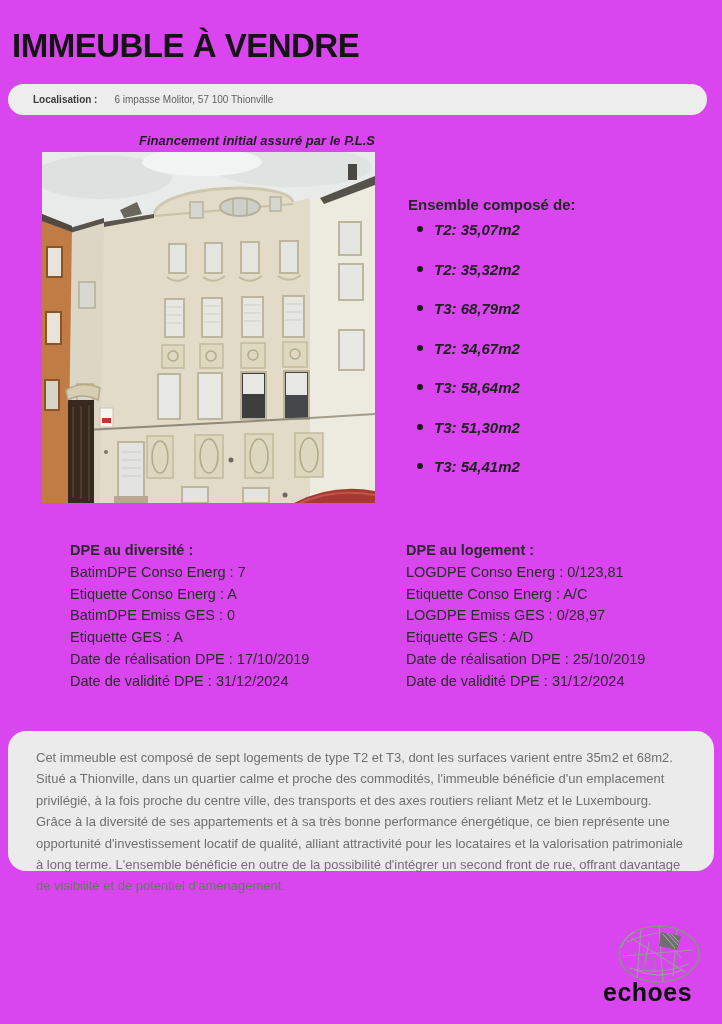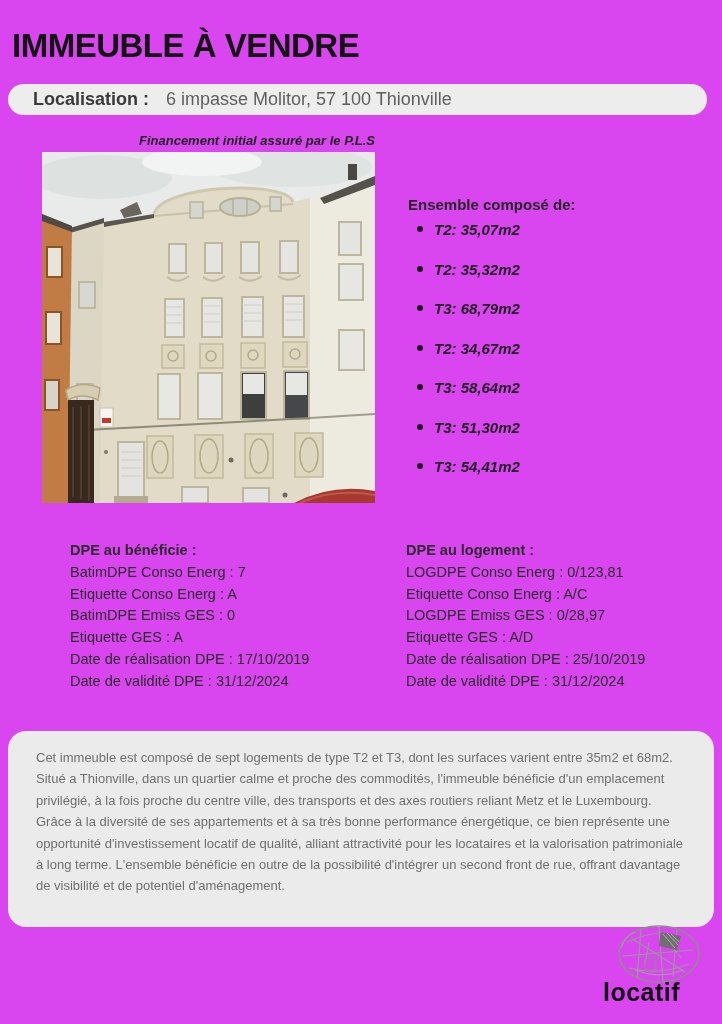--- a/index.html
+++ b/index.html
@@ -25,21 +25,21 @@
     position: absolute;
     left: 8px;
     top: 84px;
     width: 699px;
     height: 31px;
     background: #ededed;
     border-radius: 16px;
     display: flex;
     align-items: center;
     padding-left: 25px;
-    font-size: 18px;
+    font-size: 10px;
   }
   .location-pill .loc-label { font-weight: 700; color: #3a3a3a; }
   .location-pill .loc-value { color: #5f5f5f; margin-left: 17px; }
   .photo-caption {
     position: absolute;
     left: 42px;
     top: 133px;
     width: 333px;
     text-align: right;
     font-size: 13px;
@@ -76,21 +76,21 @@
   }
   .dpe-block { position: absolute; top: 540px; font-size: 14.5px; color: #2b2b2b; line-height: 21.8px; }
   .dpe-block.left { left: 70px; }
   .dpe-block.right { left: 406px; }
   .dpe-heading { font-weight: 700; }
   .description-box {
     position: absolute;
     left: 8px;
     top: 731px;
     width: 706px;
-    height: 196px;
+    height: 140px;
     background: #ebebeb;
     border-radius: 18px;
     padding: 16px 28px;
     font-size: 13px;
     color: #6f6f6f;
     line-height: 21.4px;
   }
   .logo { position: absolute; left: 603px; top: 922px; width: 112px; height: 92px; }
   .logo-globe { position: absolute; left: 12px; top: 2px; }
   .logo-word {
@@ -270,21 +270,21 @@
       <li>T2: 35,32m2</li>
       <li>T3: 68,79m2</li>
       <li>T2: 34,67m2</li>
       <li>T3: 58,64m2</li>
       <li>T3: 51,30m2</li>
       <li>T3: 54,41m2</li>
     </ul>
   </div>
 
   <div class="dpe-block left">
-    <div class="dpe-heading">DPE au bénéficie :</div>
+    <div class="dpe-heading">DPE au diversité :</div>
     <div>BatimDPE Conso Energ : 7</div>
     <div>Etiquette Conso Energ : A</div>
     <div>BatimDPE Emiss GES : 0</div>
     <div>Etiquette GES : A</div>
     <div>Date de réalisation DPE : 17/10/2019</div>
     <div>Date de validité DPE : 31/12/2024</div>
   </div>
 
   <div class="dpe-block right">
     <div class="dpe-heading">DPE au logement :</div>
@@ -318,16 +318,16 @@
       <polygon points="46,8 66,12 62,26 44,22" fill="#6f6f6f"></polygon>
       <g stroke="#bdbdbd" stroke-width="0.8" fill="none">
         <path d="M 48 10 L 60 24"></path>
           <path d="M 52 9 L 63 21"></path>
           <path d="M 56 10 L 64 18"></path>
       </g>
       <rect x="30" y="34" width="10" height="12" fill="none" stroke="#8d8d8d" stroke-width="1.1"></rect>
       <path d="M 20 46 Q 44 56 68 46" fill="none" stroke="#a5a5a5" stroke-width="0.9"></path>
       <path d="M 6 24 Q 10 12 20 8" fill="none" stroke="#a5a5a5" stroke-width="0.9"></path>
     </svg>
-    <div class="logo-word">locatif</div>
+    <div class="logo-word">echoes</div>
   </div>
 
 </div>
 
 </body></html>

